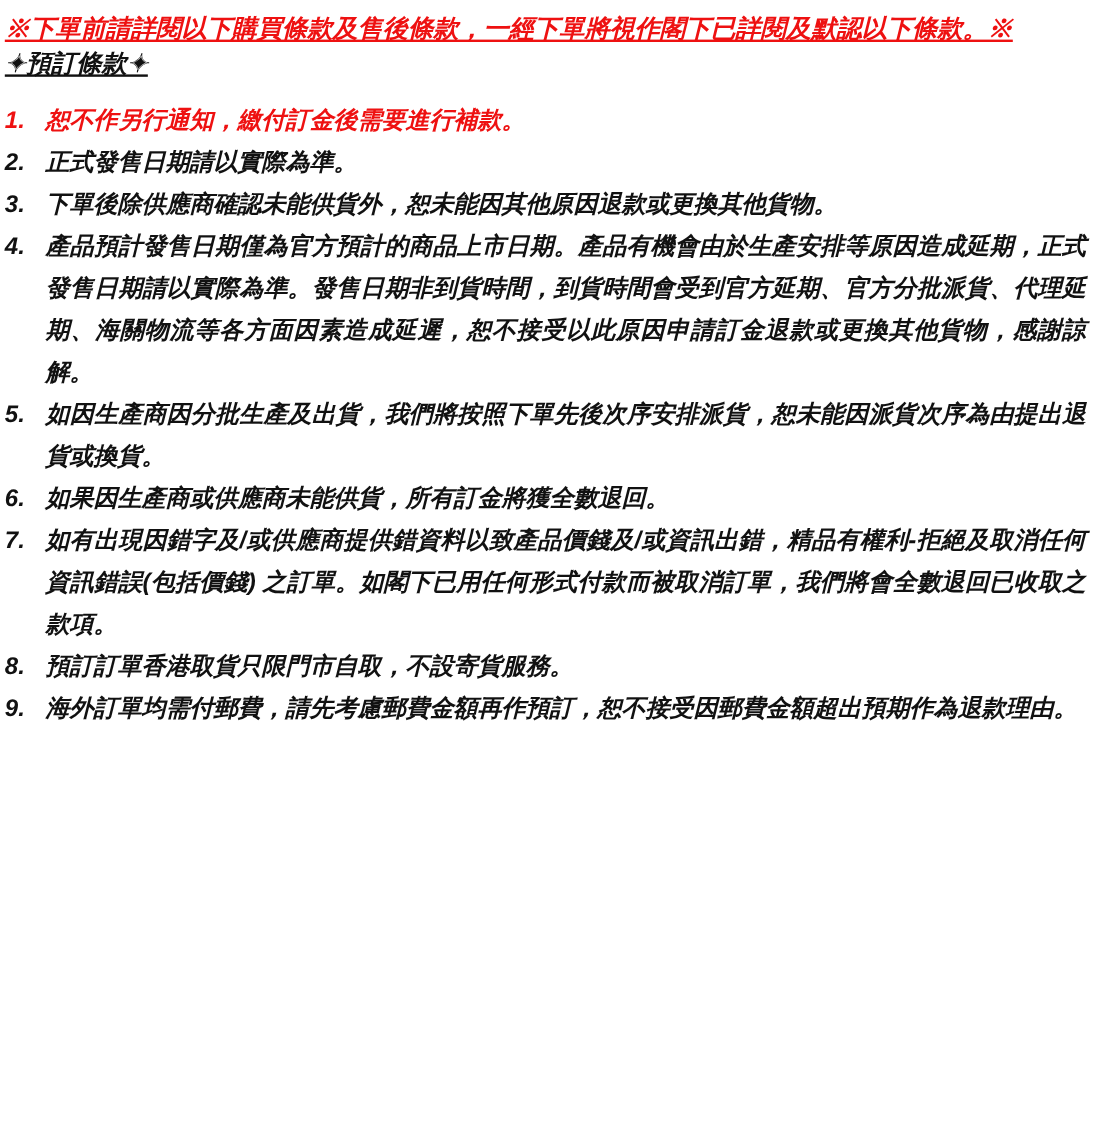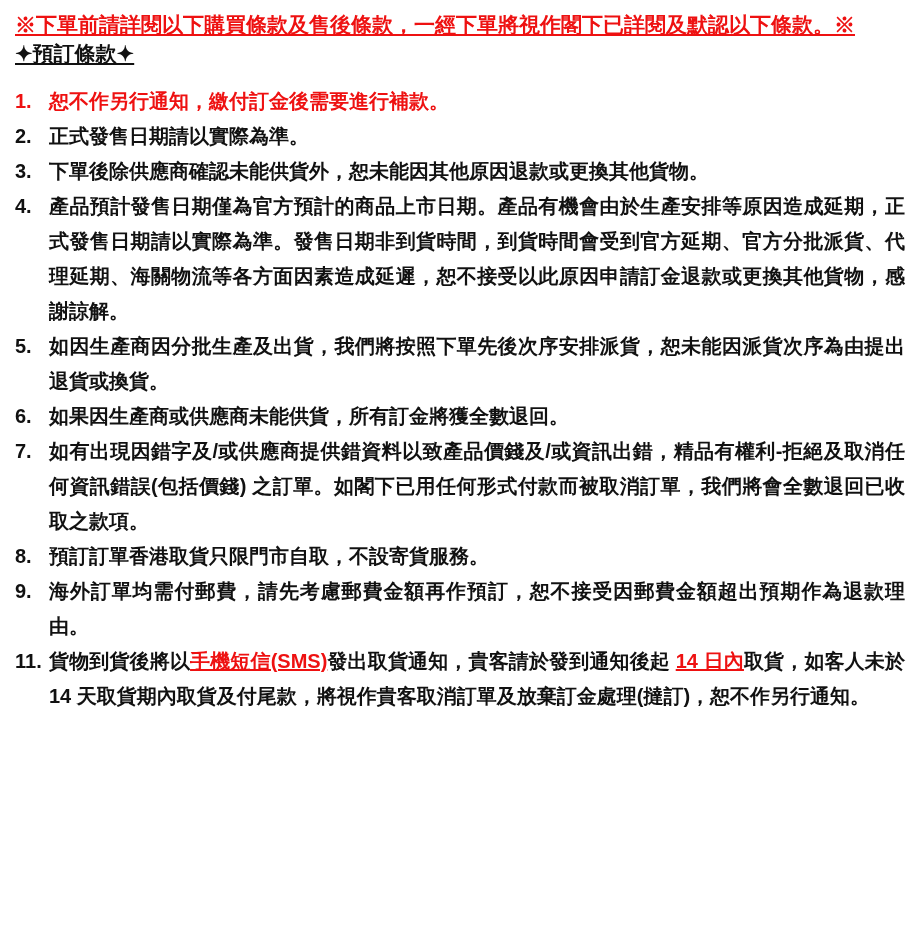--- a/index.html
+++ b/index.html
@@ -9,22 +9,23 @@
   }
   body {
     width: 913px;
     height: 948px;
     overflow: hidden;
     font-family: "Liberation Sans", sans-serif;
     font-weight: bold;
     color: #111111;
   }
   .page {
-    padding: 8px 8px 0 15px;
+    padding: 8px 8px 0 4px;
     box-sizing: border-box;
+    font-style: italic;
   }
   .header {
     color: #ee1111;
     text-decoration: underline;
     font-size: 21px;
     line-height: 30px;
     margin: 2px 0 0 0;
   }
   .section-title {
     display: inline-block;
@@ -102,18 +103,14 @@
         <span class="content"><span>如有出現因錯字及/或供應商提供錯資料以致產品價錢及/或資訊出錯，精品有權利-拒絕及取消任何資訊錯誤(包括價錢) 之訂單。如閣下已用任何形式付款而被取消訂單，我們將會全數退回已收取之款項。</span></span>
       </li>
       <li>
         <span class="num">8.</span>
         <span class="content"><span>預訂訂單香港取貨只限門市自取，不設寄貨服務。</span></span>
       </li>
       <li>
         <span class="num">9.</span>
         <span class="content"><span>海外訂單均需付郵費，請先考慮郵費金額再作預訂，恕不接受因郵費金額超出預期作為退款理由。</span></span>
       </li>
-      <li>
-        <span class="num">11.</span>
-        <span class="content"><span>貨物到貨後將以</span><span class="seg-red">手機短信(SMS)</span><span>發出取貨通知，貴客請於發到通知後起 </span><span class="seg-red">14 日內</span><span>取貨，如客人未於 14 天取貨期內取貨及付尾款，將視作貴客取消訂單及放棄訂金處理(撻訂)，恕不作另行通知。</span></span>
-      </li>
     </ol>
 </div>
 
 </body></html>

